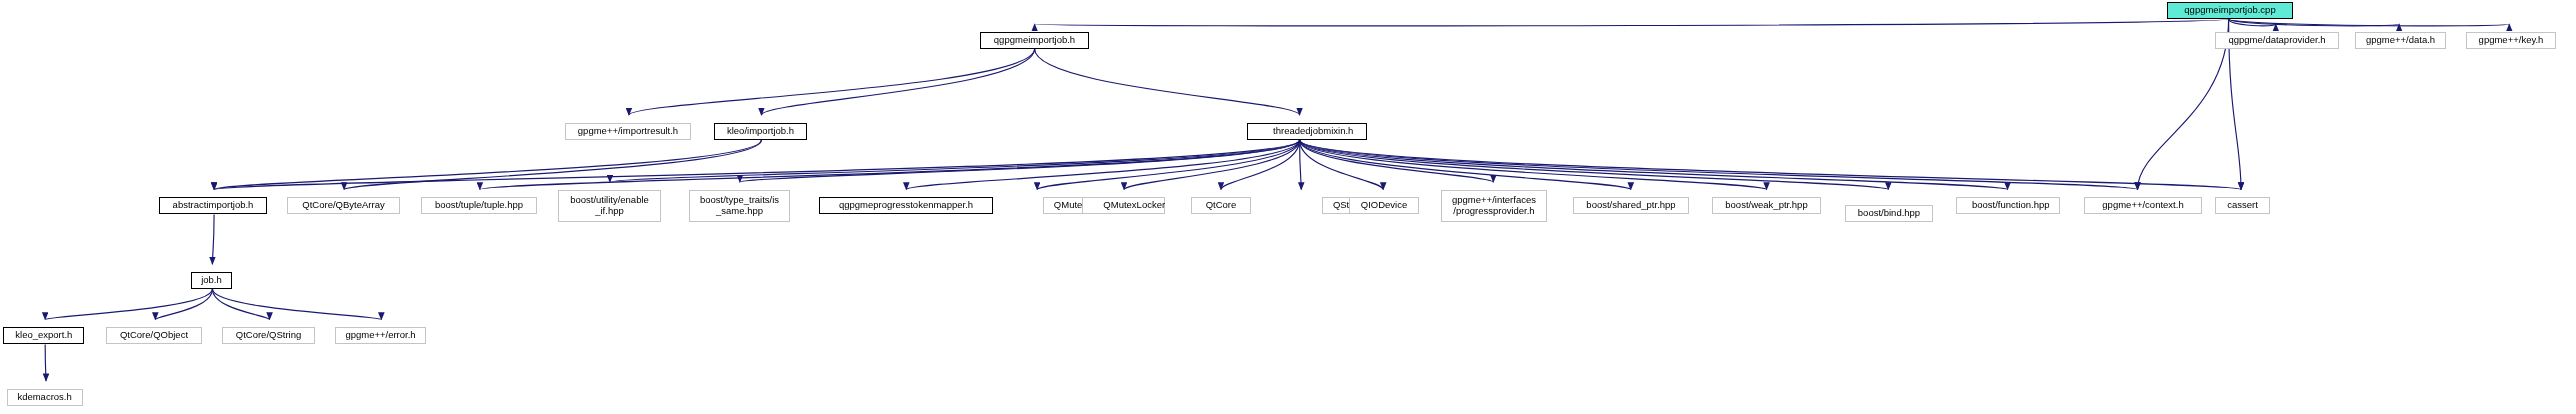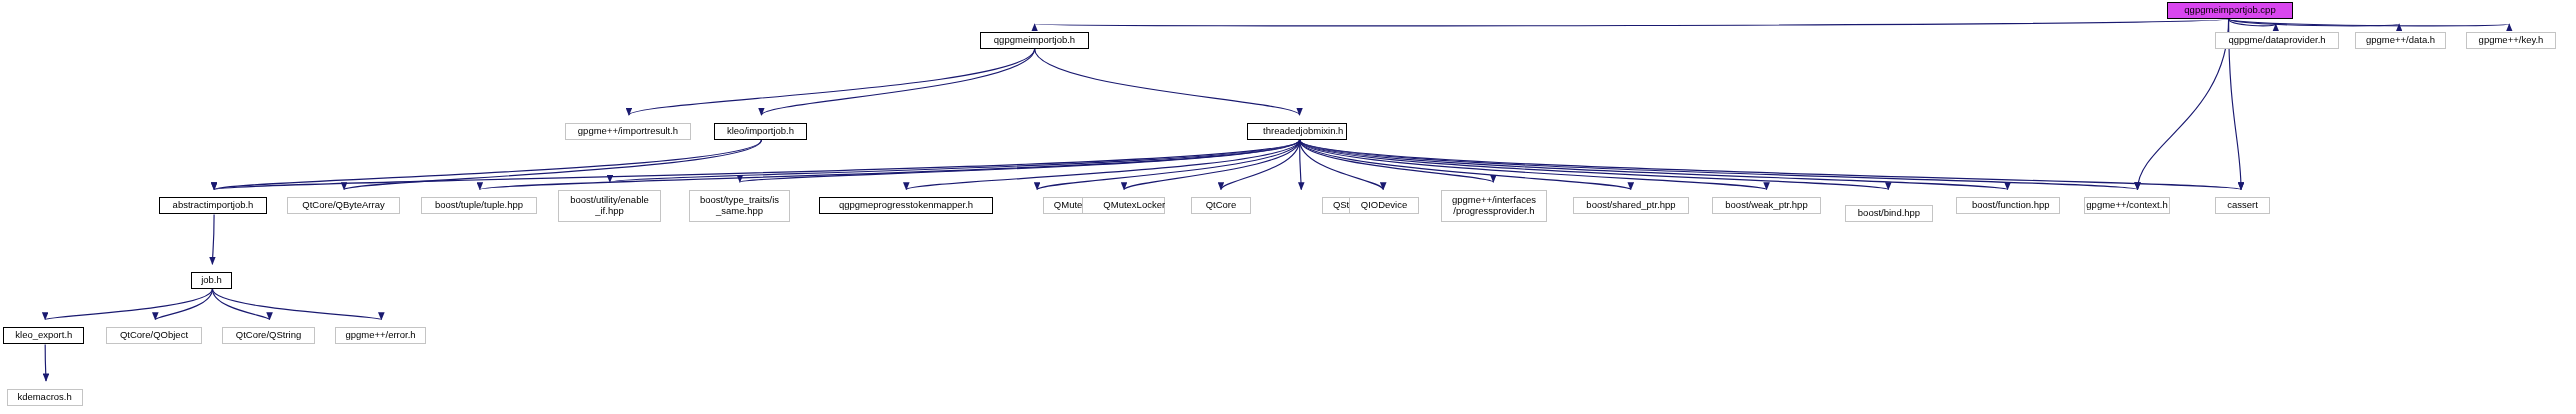--- a/index.html
+++ b/index.html
@@ -25,21 +25,21 @@
     font-size:9.5px;
     line-height:10.4px;
     white-space:pre-line;
     padding:0 2.5px;
   }
   .node.bold{
     border:1.3px solid #000000;
   }
   .node.root{
     border:1.3px solid #000000;
-    background:#d946ef;
+    background:#5eead4;
   }
 </style>
 </head>
 <body>
 
 <div id="graph">
   <svg id="edges" xmlns="http://www.w3.org/2000/svg" viewBox="0 0 3108 500" width="2576" height="414">
     <defs>
       <marker id="arrow" markerWidth="10" markerHeight="8" refX="9" refY="4" orient="auto" markerUnits="userSpaceOnUse">
         <path d="M0,0 L10,4 L0,8 Z" fill="#191970"></path>
@@ -83,41 +83,41 @@
       </g>
   </svg>
   <div id="node-layer">
       <div class="node root" style="left: 2167px; top: 1.7px; width: 126px; height: 17.4px;">qgpgmeimportjob.cpp</div>
       <div class="node" style="left: 2215px; top: 31.5px; width: 124px; height: 17.4px;">qgpgme/dataprovider.h</div>
       <div class="node" style="left: 2355px; top: 31.5px; width: 91px; height: 17.4px;">gpgme++/data.h</div>
       <div class="node" style="left: 2466px; top: 31.5px; width: 90px; height: 17.4px;">gpgme++/key.h</div>
       <div class="node bold" style="left: 980px; top: 31.5px; width: 109px; height: 17.4px;">qgpgmeimportjob.h</div>
       <div class="node" style="left: 565px; top: 123px; width: 126px; height: 17.4px;">gpgme++/importresult.h</div>
       <div class="node bold" style="left: 714px; top: 123px; width: 93px; height: 17.4px;">kleo/importjob.h</div>
-      <div class="node bold" style="left: 1247px; top: 123px; width: 100px; height: 17.4px; padding-left: 15px;">threadedjobmixin.h</div>
+      <div class="node bold" style="left: 1247px; top: 123px; width: 120px; height: 17.4px; padding-left: 15px;">threadedjobmixin.h</div>
       <div class="node bold" style="left: 159px; top: 197px; width: 108px; height: 17.4px;">abstractimportjob.h</div>
       <div class="node" style="left: 287px; top: 197px; width: 113px; height: 17.4px;">QtCore/QByteArray</div>
       <div class="node" style="left: 421px; top: 197px; width: 116px; height: 17.4px;">boost/tuple/tuple.hpp</div>
       <div class="node" style="left: 558px; top: 190px; width: 103px; height: 31.5px;">boost/utility/enable
 _if.hpp</div>
       <div class="node" style="left: 689px; top: 190px; width: 101px; height: 31.5px;">boost/type_traits/is
 _same.hpp</div>
       <div class="node bold" style="left: 819px; top: 197px; width: 174px; height: 17.4px;">qgpgmeprogresstokenmapper.h</div>
       <div class="node" style="left: 1010px; top: 197px; width: 55px; height: 17.4px; margin-left: 33px;">QMutex</div>
       <div class="node" style="left: 1082px; top: 197px; width: 83px; height: 17.4px; padding-left: 24px;">QMutexLocker</div>
       <div class="node" style="left: 1191px; top: 197px; width: 60px; height: 17.4px;">QtCore</div>
       <div class="node" style="left: 1274px; top: 197px; width: 54px; height: 17.4px; margin-left: 48px;">QString</div>
       <div class="node" style="left: 1349px; top: 197px; width: 70px; height: 17.4px;">QIODevice</div>
       <div class="node" style="left: 1441px; top: 190px; width: 106px; height: 31.5px;">gpgme++/interfaces
 /progressprovider.h</div>
       <div class="node" style="left: 1573px; top: 197px; width: 116px; height: 17.4px;">boost/shared_ptr.hpp</div>
       <div class="node" style="left: 1712px; top: 197px; width: 109px; height: 17.4px;">boost/weak_ptr.hpp</div>
       <div class="node" style="left: 1845px; top: 197px; width: 88px; height: 17.4px; margin-top: 8px;">boost/bind.hpp</div>
       <div class="node" style="left: 1956px; top: 197px; width: 104px; height: 17.4px; padding-left: 8px;">boost/function.hpp</div>
-      <div class="node" style="left: 2084px; top: 197px; width: 86px; height: 17.4px;">gpgme++/context.h</div>
+      <div class="node" style="left: 2084px; top: 197px; width: 118px; height: 17.4px;">gpgme++/context.h</div>
       <div class="node" style="left: 2215px; top: 197px; width: 55px; height: 17.4px;">cassert</div>
       <div class="node bold" style="left: 191px; top: 272px; width: 41px; height: 17.4px;">job.h</div>
       <div class="node bold" style="left: 3.3px; top: 327px; width: 81px; height: 17.4px;">kleo_export.h</div>
       <div class="node" style="left: 106px; top: 327px; width: 96px; height: 17.4px;">QtCore/QObject</div>
       <div class="node" style="left: 222px; top: 327px; width: 93px; height: 17.4px;">QtCore/QString</div>
       <div class="node" style="left: 335px; top: 327px; width: 91px; height: 17.4px;">gpgme++/error.h</div>
       <div class="node" style="left: 6.6px; top: 389px; width: 76px; height: 17.4px;">kdemacros.h</div>
     </div>
 </div>
 

